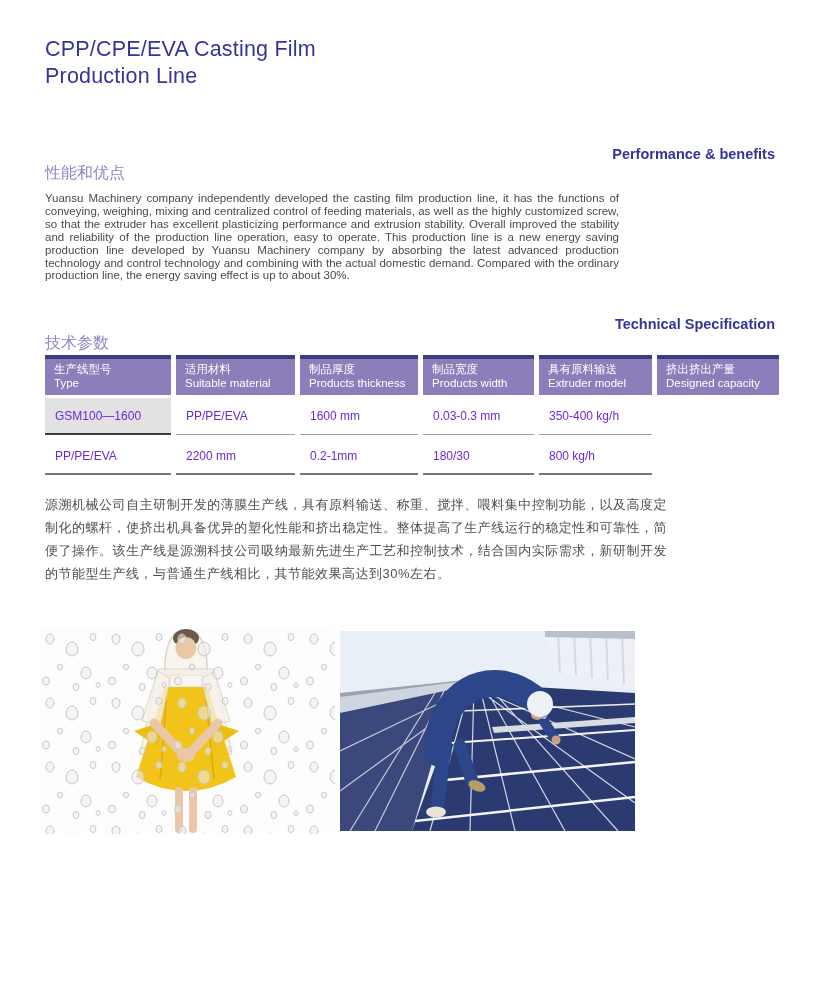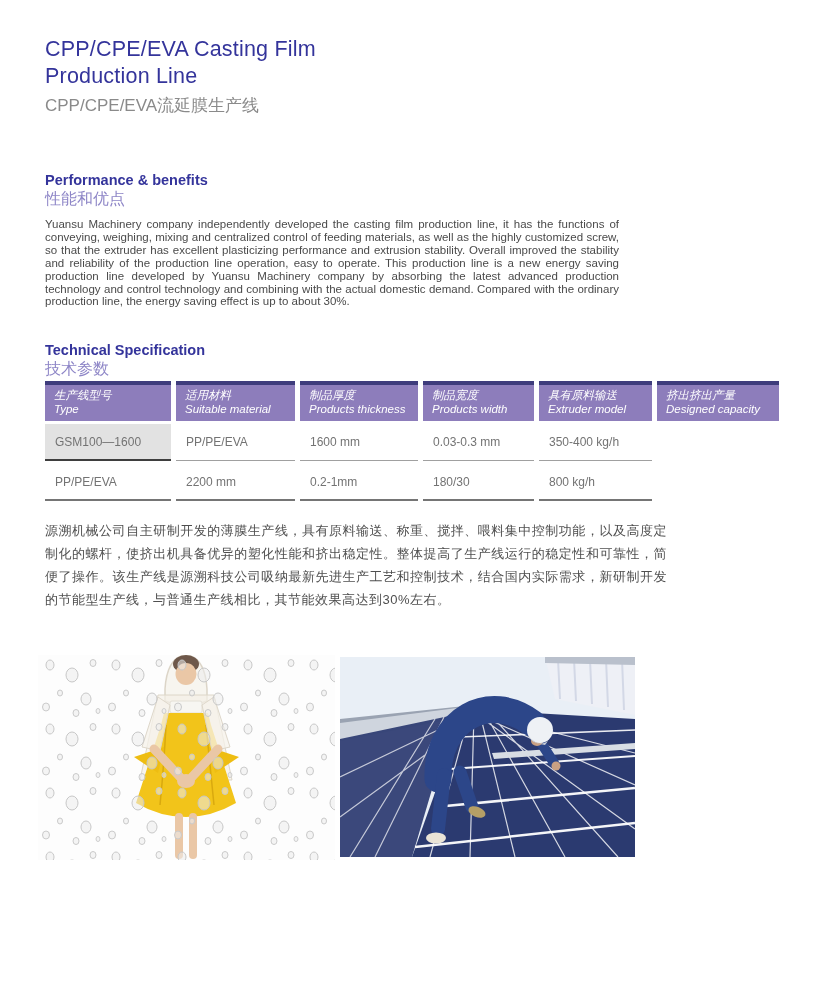--- a/index.html
+++ b/index.html
@@ -12,44 +12,44 @@
   
   .page-title{
     margin:0;font-size:21.5px;line-height:27px;font-weight:normal;
     color:var(--accent,#34349b);letter-spacing:.2px;
   }
   .title-zh{font-size:17px;line-height:20px;color:var(--title-zh-gray,#8a8a8a);margin-top:6px;}
 
   
   .section{margin:0;}
   .perf-section{margin-top:56px;}
-  .sec-heading{margin:0;font-size:14.5px;line-height:17px;font-weight:bold;color:var(--accent,#34349b);}
+  .sec-heading{margin:0;font-size:14.5px;line-height:17px;font-weight:bold;color:var(--accent,#34349b);text-align:right;}
   .sec-heading-zh{font-size:16px;line-height:13px;color:var(--subheading-zh,#8e86c7);margin-top:3px;}
 
   .body-text{
     margin:13px 0 0 0;width:574px;font-size:11.5px;line-height:12.9px;
     color:var(--body-text,#4a4a4a);text-align:justify;
   }
 
   .spec-section{margin-top:34px;}
 
   
   .spec-table{margin-top:6px;width:734px;}
   .t-head,.t-row{
     display:grid;grid-template-columns:126px 119px 118px 111px 113px 122px;column-gap:5px;
   }
   .th{
     background:var(--table-header-bg,#8d7dbb);border-top:4px solid var(--table-header-top,#3e3c7c);
     color:#fff;font-size:11.5px;line-height:13.5px;padding:4px 9px 5px 9px;box-sizing:border-box;
   }
-  .th span{display:block;font-style:italic;}
+  .th span{display:block;}
   .t-row{margin-top:3px;}
   .td{
     height:37px;display:flex;align-items:center;padding-left:10px;box-sizing:border-box;
-    font-size:12px;color:#737373;background:#fff;border-bottom:1px solid var(--border-light,#a0a0a0);
+    font-size:12px;color:#6d28d9;background:#fff;border-bottom:1px solid var(--border-light,#a0a0a0);
   }
   .td.type-cell{
     background:var(--table-cell-gray,#e2e2e2);
     border-bottom:2px solid var(--border-dark,#3e3e3e);
   }
   .t-row.last .td{border-bottom:2px solid #757575;}
   .t-row.last .td.type-cell{border-bottom:2px solid var(--border-dark,#3e3e3e);}
 
   
   .desc-zh{
@@ -63,21 +63,20 @@
   .photo.right{margin-top:2px;}
 </style>
 </head>
 <body>
 
 <div class="page">
   <div class="content">
 
     <header>
       <h1 class="page-title"><span>CPP/CPE/EVA Casting Film</span><br><span>Production Line</span></h1>
-      <div class="title-zh">CPP/CPE/EVA流延膜生产线</div>
     </header>
 
     <section class="section perf-section">
       <h2 class="sec-heading">Performance &amp; benefits</h2>
       <div class="sec-heading-zh">性能和优点</div>
       <p class="body-text">Yuansu Machinery company independently developed the casting film production line, it has the functions of conveying, weighing, mixing and centralized control of feeding materials, as well as the highly customized screw, so that the extruder has excellent plasticizing performance and extrusion stability. Overall improved the stability and reliability of the production line operation, easy to operate. This production line is a new energy saving production line developed by Yuansu Machinery company by absorbing the latest advanced production technology and control technology and combining with the actual domestic demand. Compared with the ordinary production line, the energy saving effect is up to about 30%.</p>
     </section>
 
     <section class="section spec-section">
       <h2 class="sec-heading">Technical Specification</h2>

